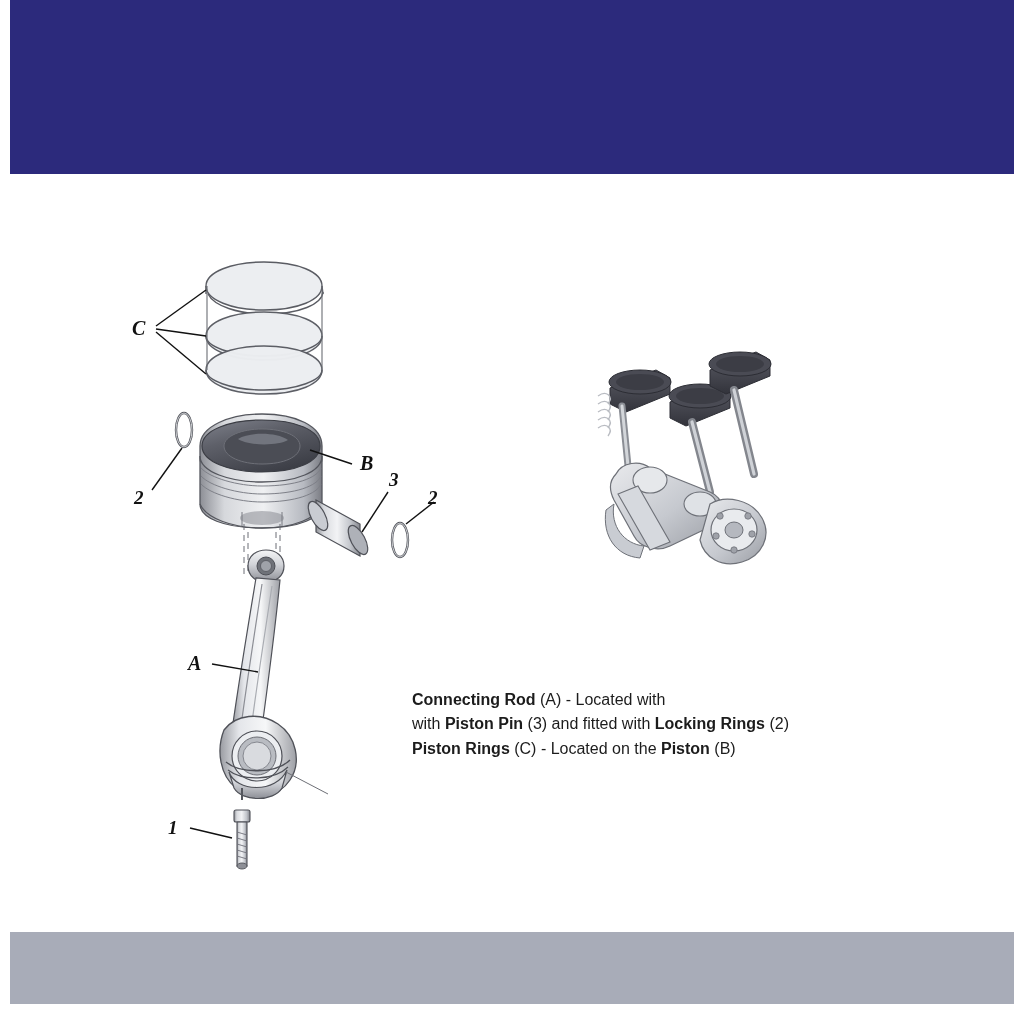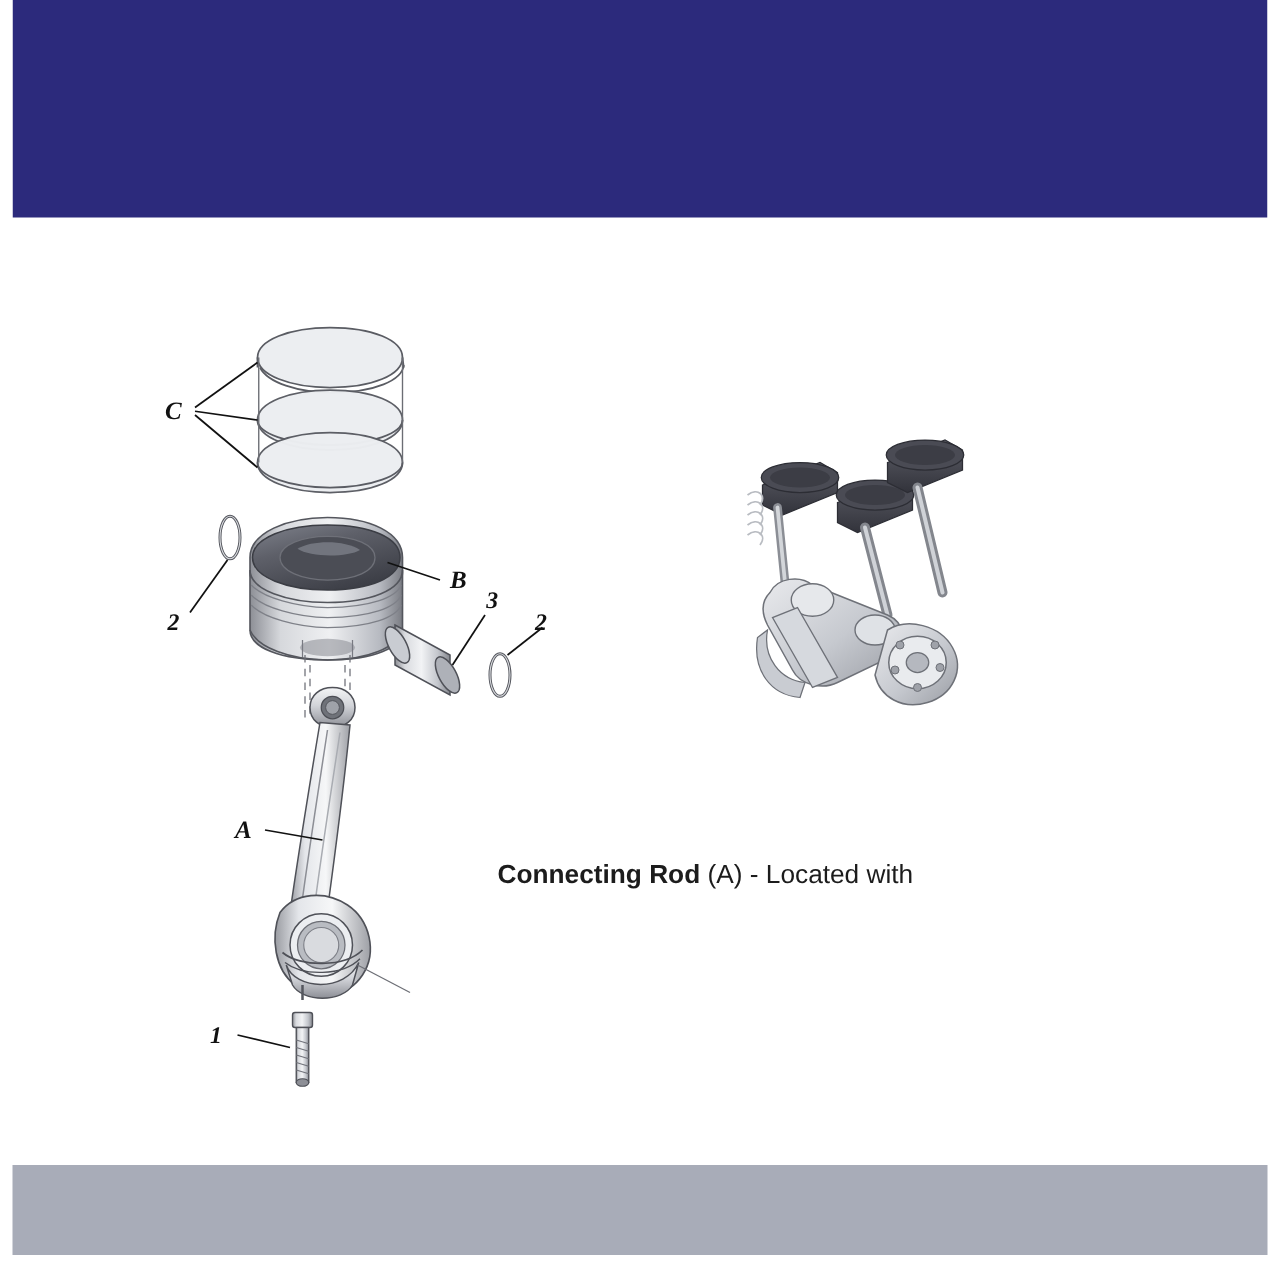--- a/index.html
+++ b/index.html
@@ -55,24 +55,24 @@
   .right-rail {
     position: absolute;
     left: 1014px; top: 0;
     width: 10px; height: 1024px;
     background: #ffffff;
   }
 
   
   .caption {
     position: absolute;
-    left: 398px;
+    left: 412px;
     top: 688px;
     width: 470px;
-    font-size: 21px;
+    font-size: 16px;
     line-height: 24.3px;
     color: #1c1c1c;
   }
   .caption .ln { white-space: nowrap; }
   .caption b { font-weight: bold; }
 
   
   .stage {
     position: absolute;
     left: 10px;
@@ -342,17 +342,23 @@
           <path d="M604 330 C600 352 614 370 634 372 L630 384 C606 382 592 362 596 336 Z" fill="#c9ccd2" stroke="#6e7178" stroke-width="1"></path>
         </g>
       </g>
     </svg>
   </div>
 
   <div class="caption">
     <div class="ln">
       <b>Connecting Rod</b><span> (A) - Located with</span>
     </div>
+    <div class="ln">
+      <span>with </span><b>Piston Pin</b><span> (3) and fitted with </span><b>Locking Rings</b><span> (2)</span>
+    </div>
+    <div class="ln">
+      <b>Piston Rings</b><span> (C) - Located on the </span><b>Piston</b><span> (B)</span>
+    </div>
   </div>
 
   <div class="footer-band"></div>
   <div class="footer-white"></div>
 </div>
 
 </body></html>

